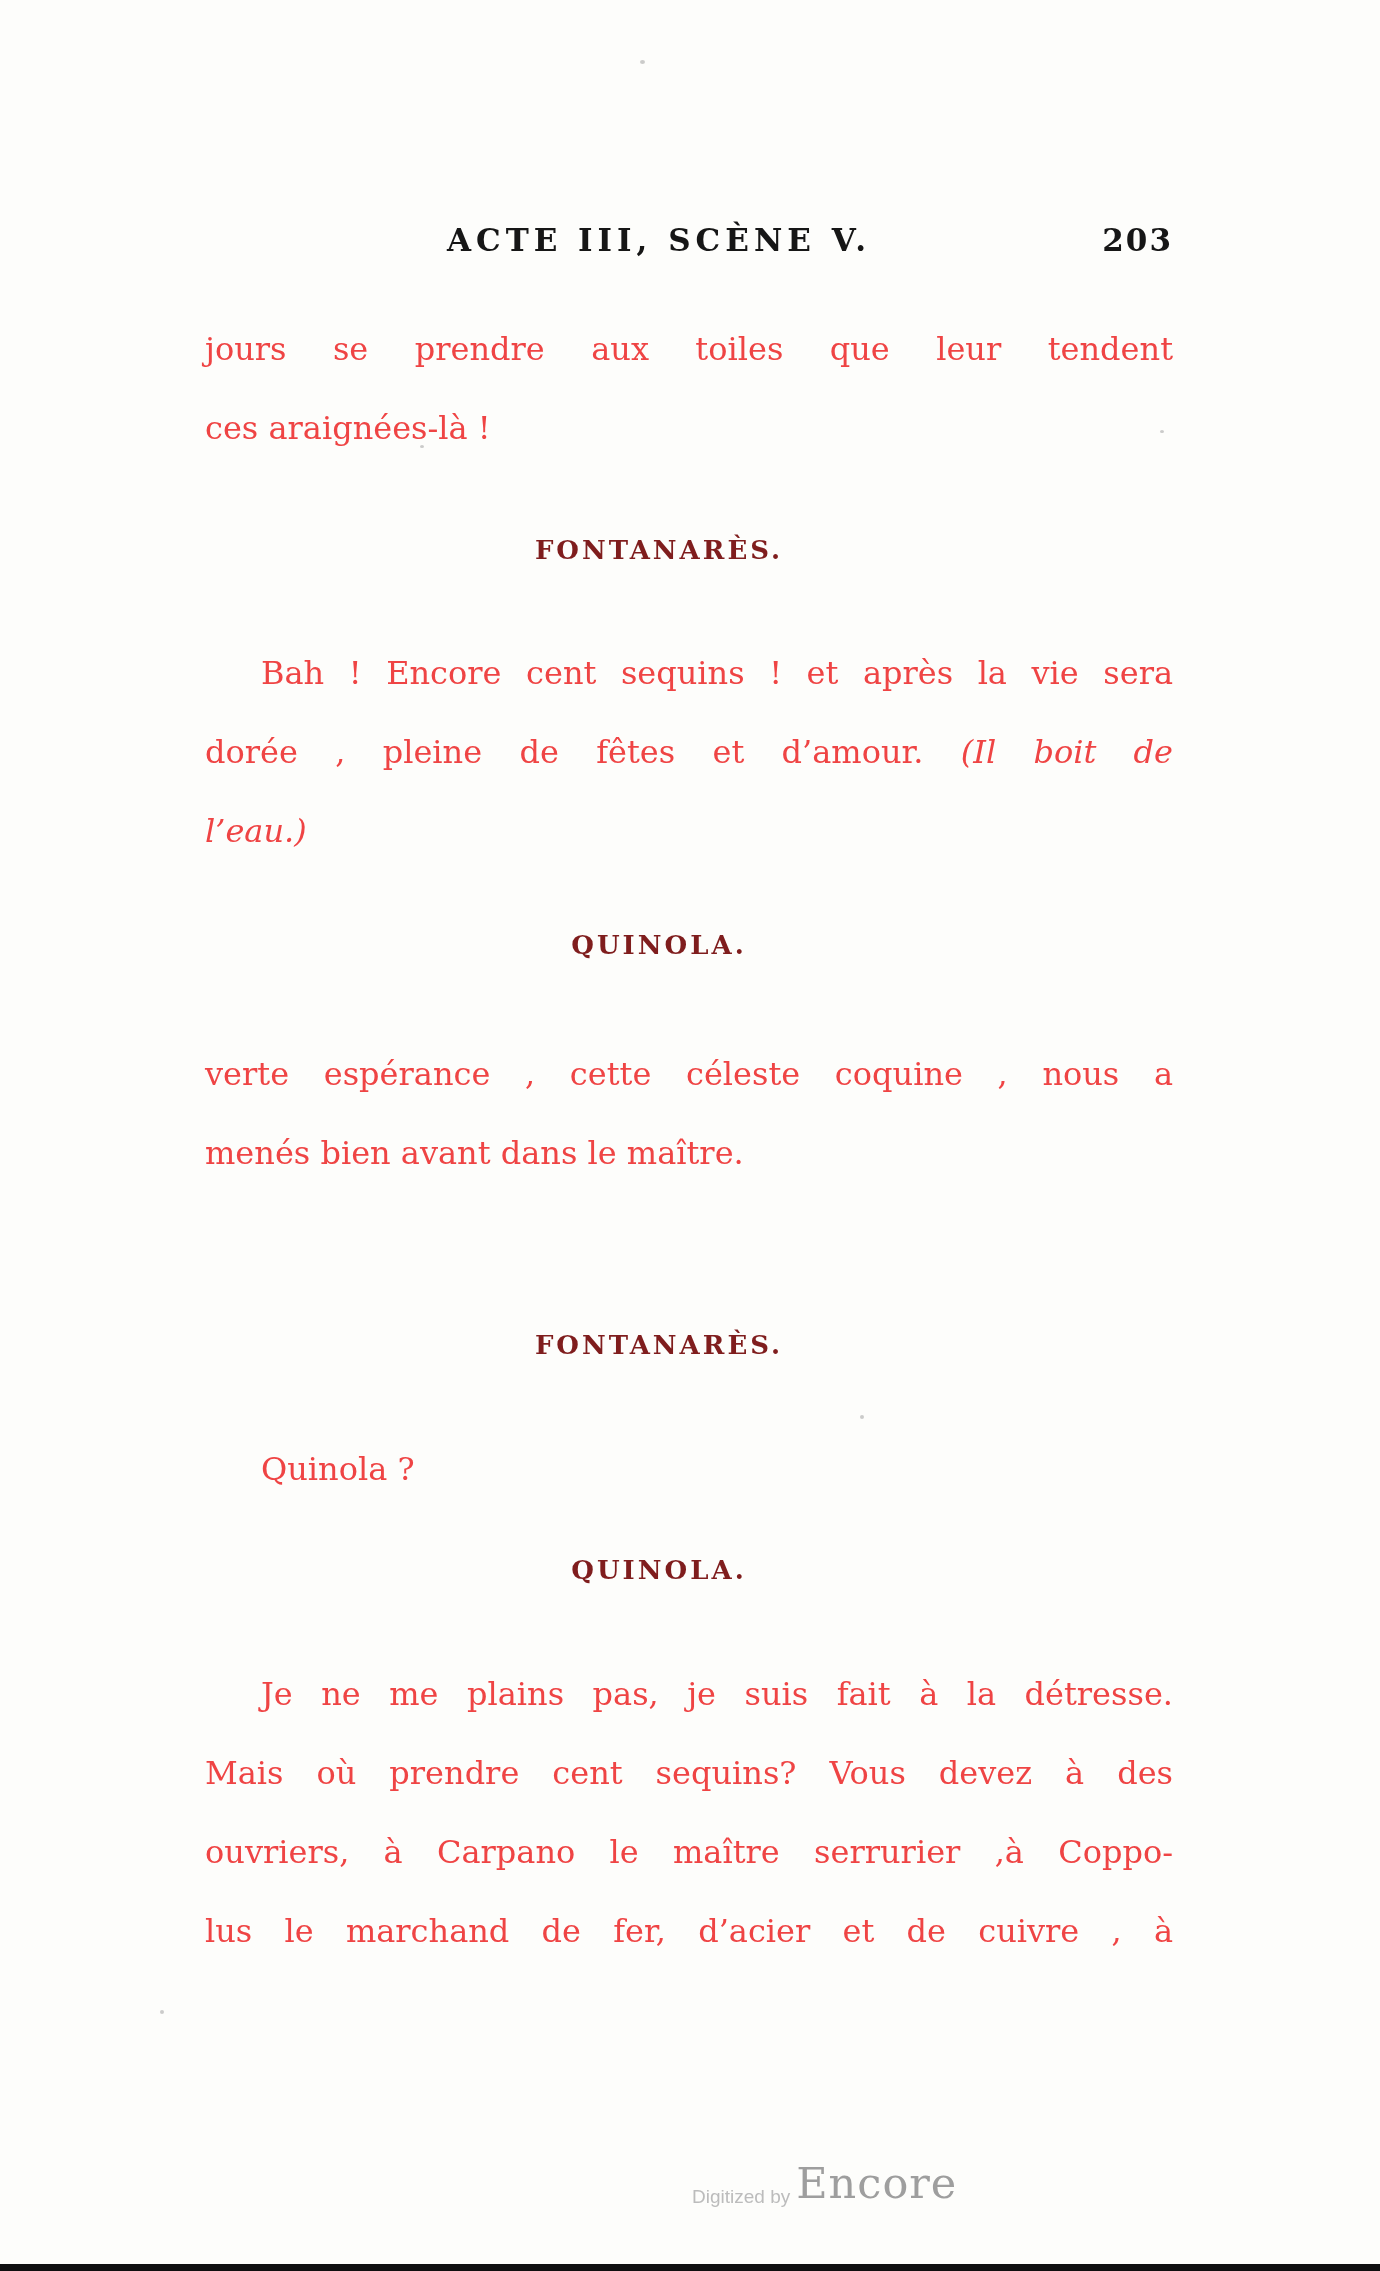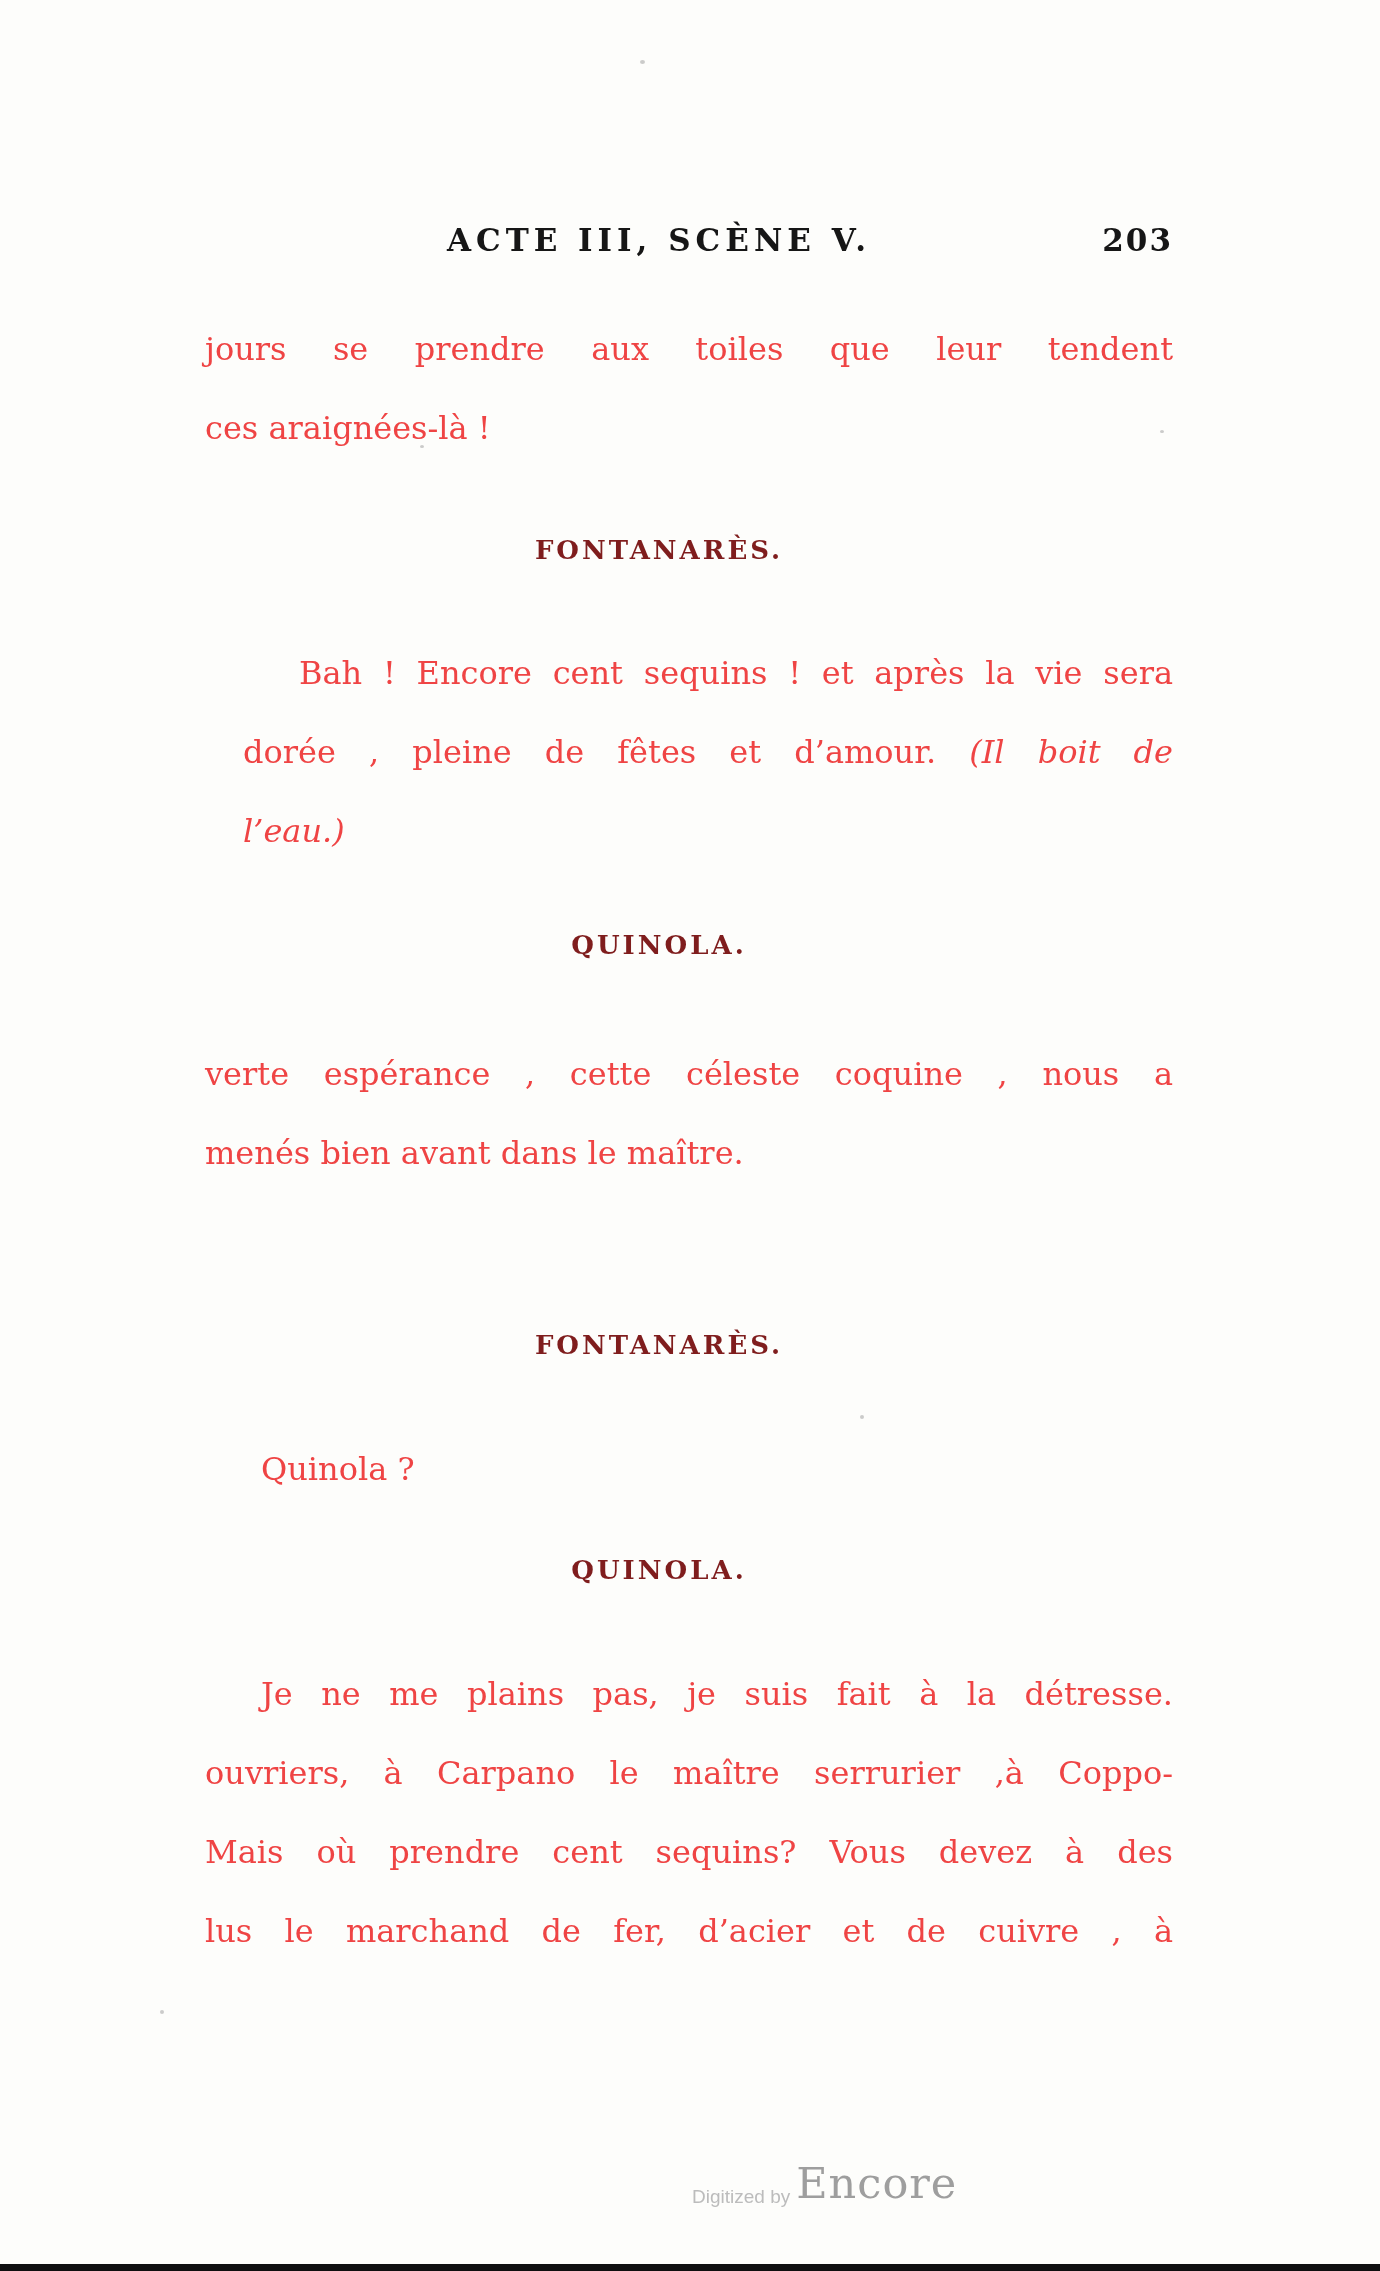--- a/index.html
+++ b/index.html
@@ -68,21 +68,21 @@
   .line.last {
     text-align-last: left;
   }
   .line.indent {
     text-indent: 56px;
   }
   .it {
     font-style: italic;
   }
   .p1 { top: 310px; }
-  .p2 { top: 634px; margin-left: 38px; }
+  .p2 { top: 634px; }
   .p3 { top: 1035px; }
   .p4 { top: 1430px; }
   .p5 { top: 1655px; }
   
   .speaker {
     position: absolute;
     left: 0;
     right: 0;
     text-align: center;
     font-weight: bold;
@@ -167,22 +167,22 @@
     <div class="speaker s3">FONTANARÈS.</div>
 
     <div class="para p4">
       <div class="line last indent">Quinola ?</div>
     </div>
 
     <div class="speaker s4">QUINOLA.</div>
 
     <div class="para p5">
       <div class="line indent">Je ne me plains pas, je suis fait à la détresse.</div>
+      <div class="line">Mais où prendre cent sequins? Vous devez à des</div>
       <div class="line">ouvriers, à Carpano le maître serrurier ,à Coppo-</div>
-      <div class="line">Mais où prendre cent sequins? Vous devez à des</div>
       <div class="line">lus le marchand de fer, d’acier et de cuivre , à</div>
     </div>
 
   </div>
 
   <div class="watermark">
     <span class="wm-prefix">Digitized by</span>
     <span class="wm-brand">Encore</span>
   </div>
 

